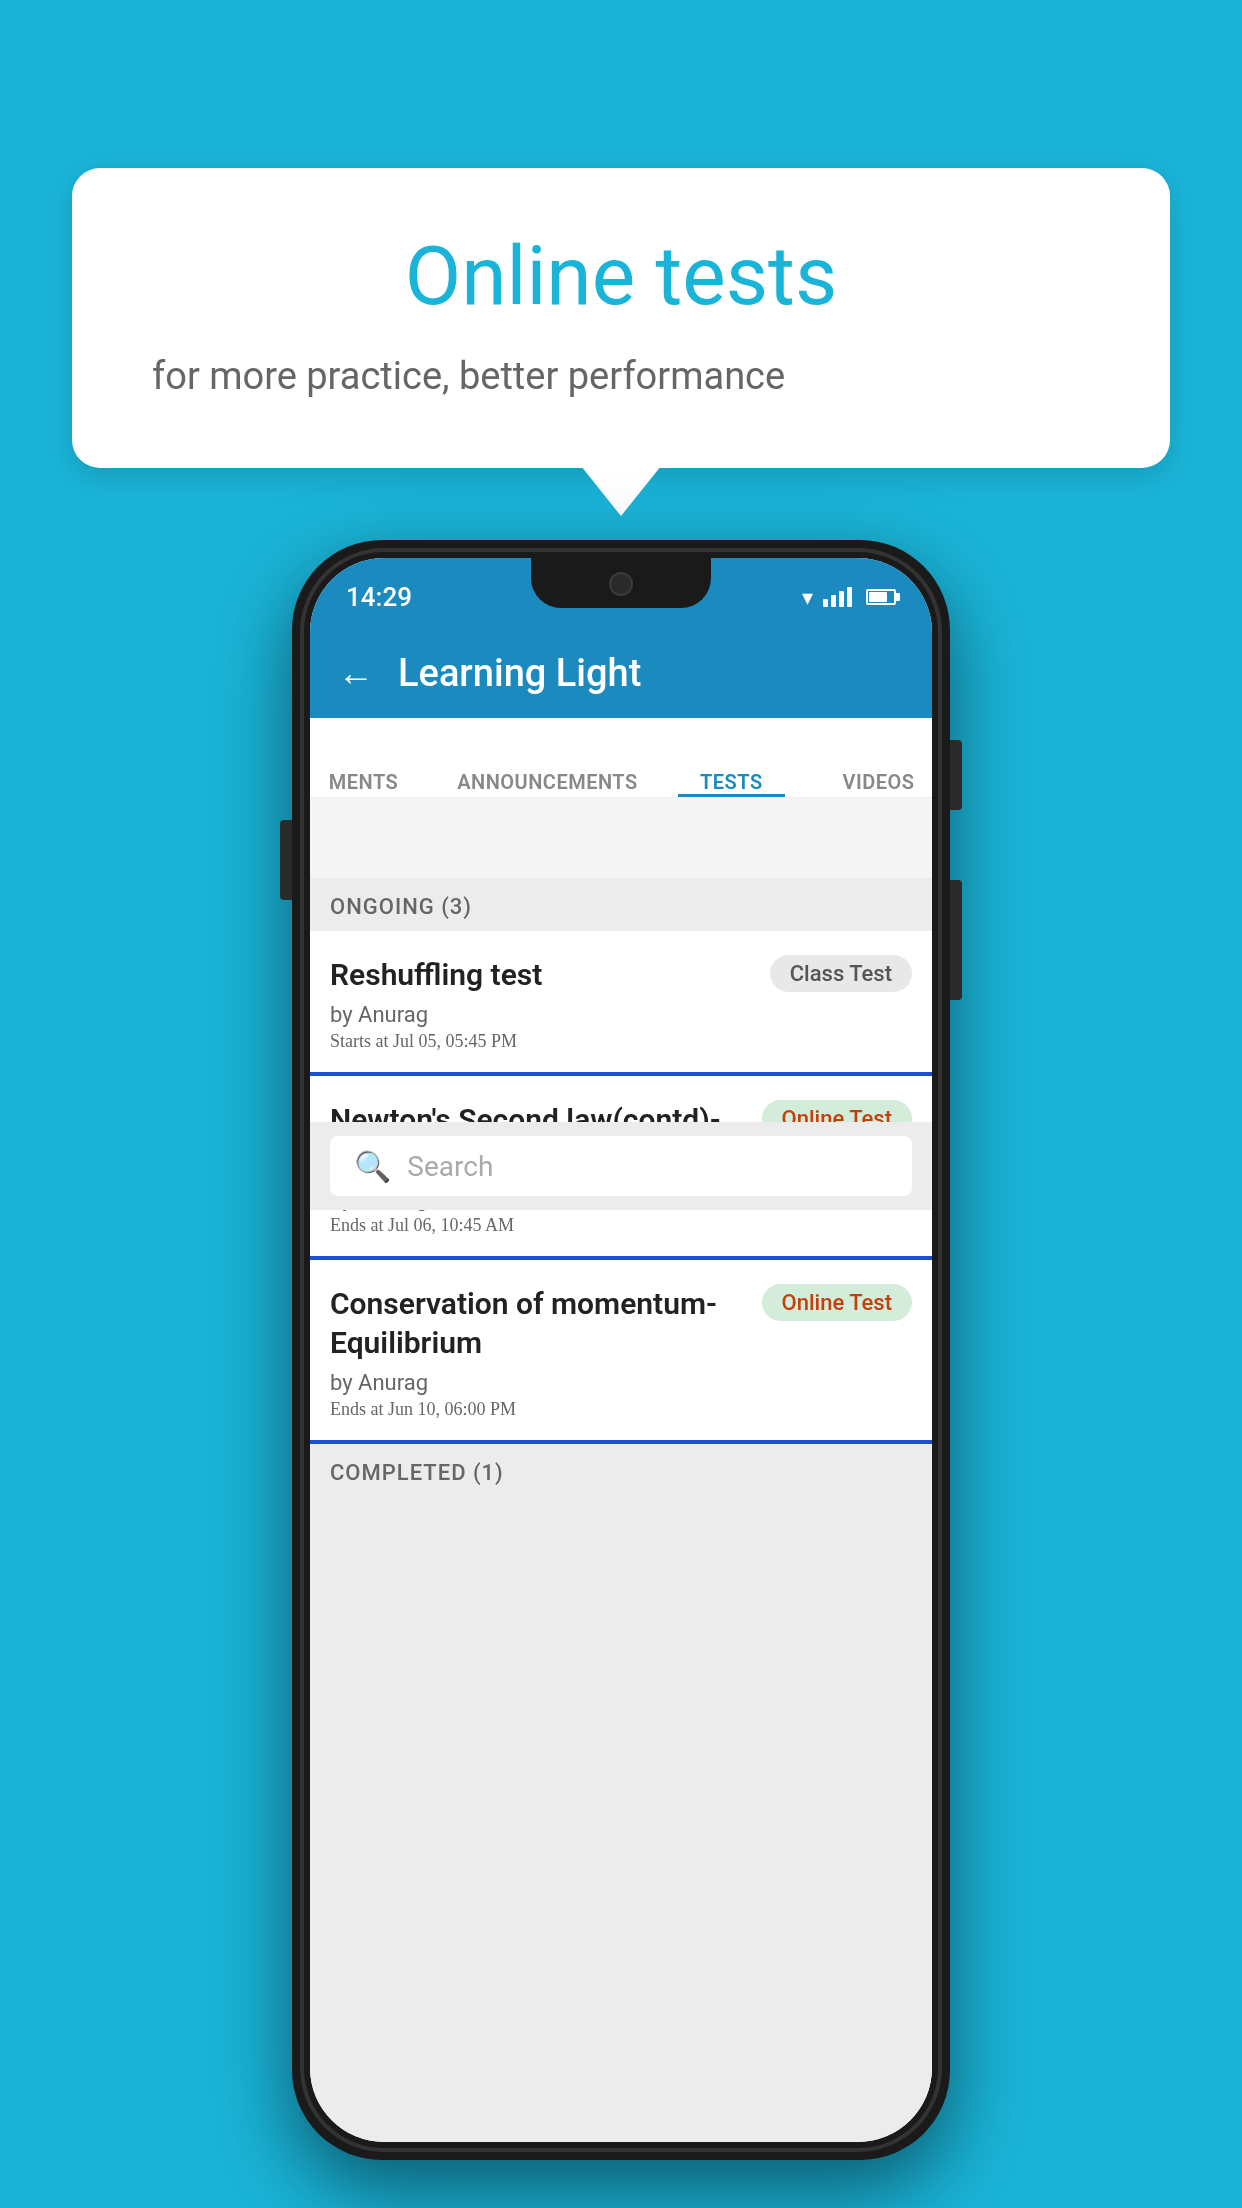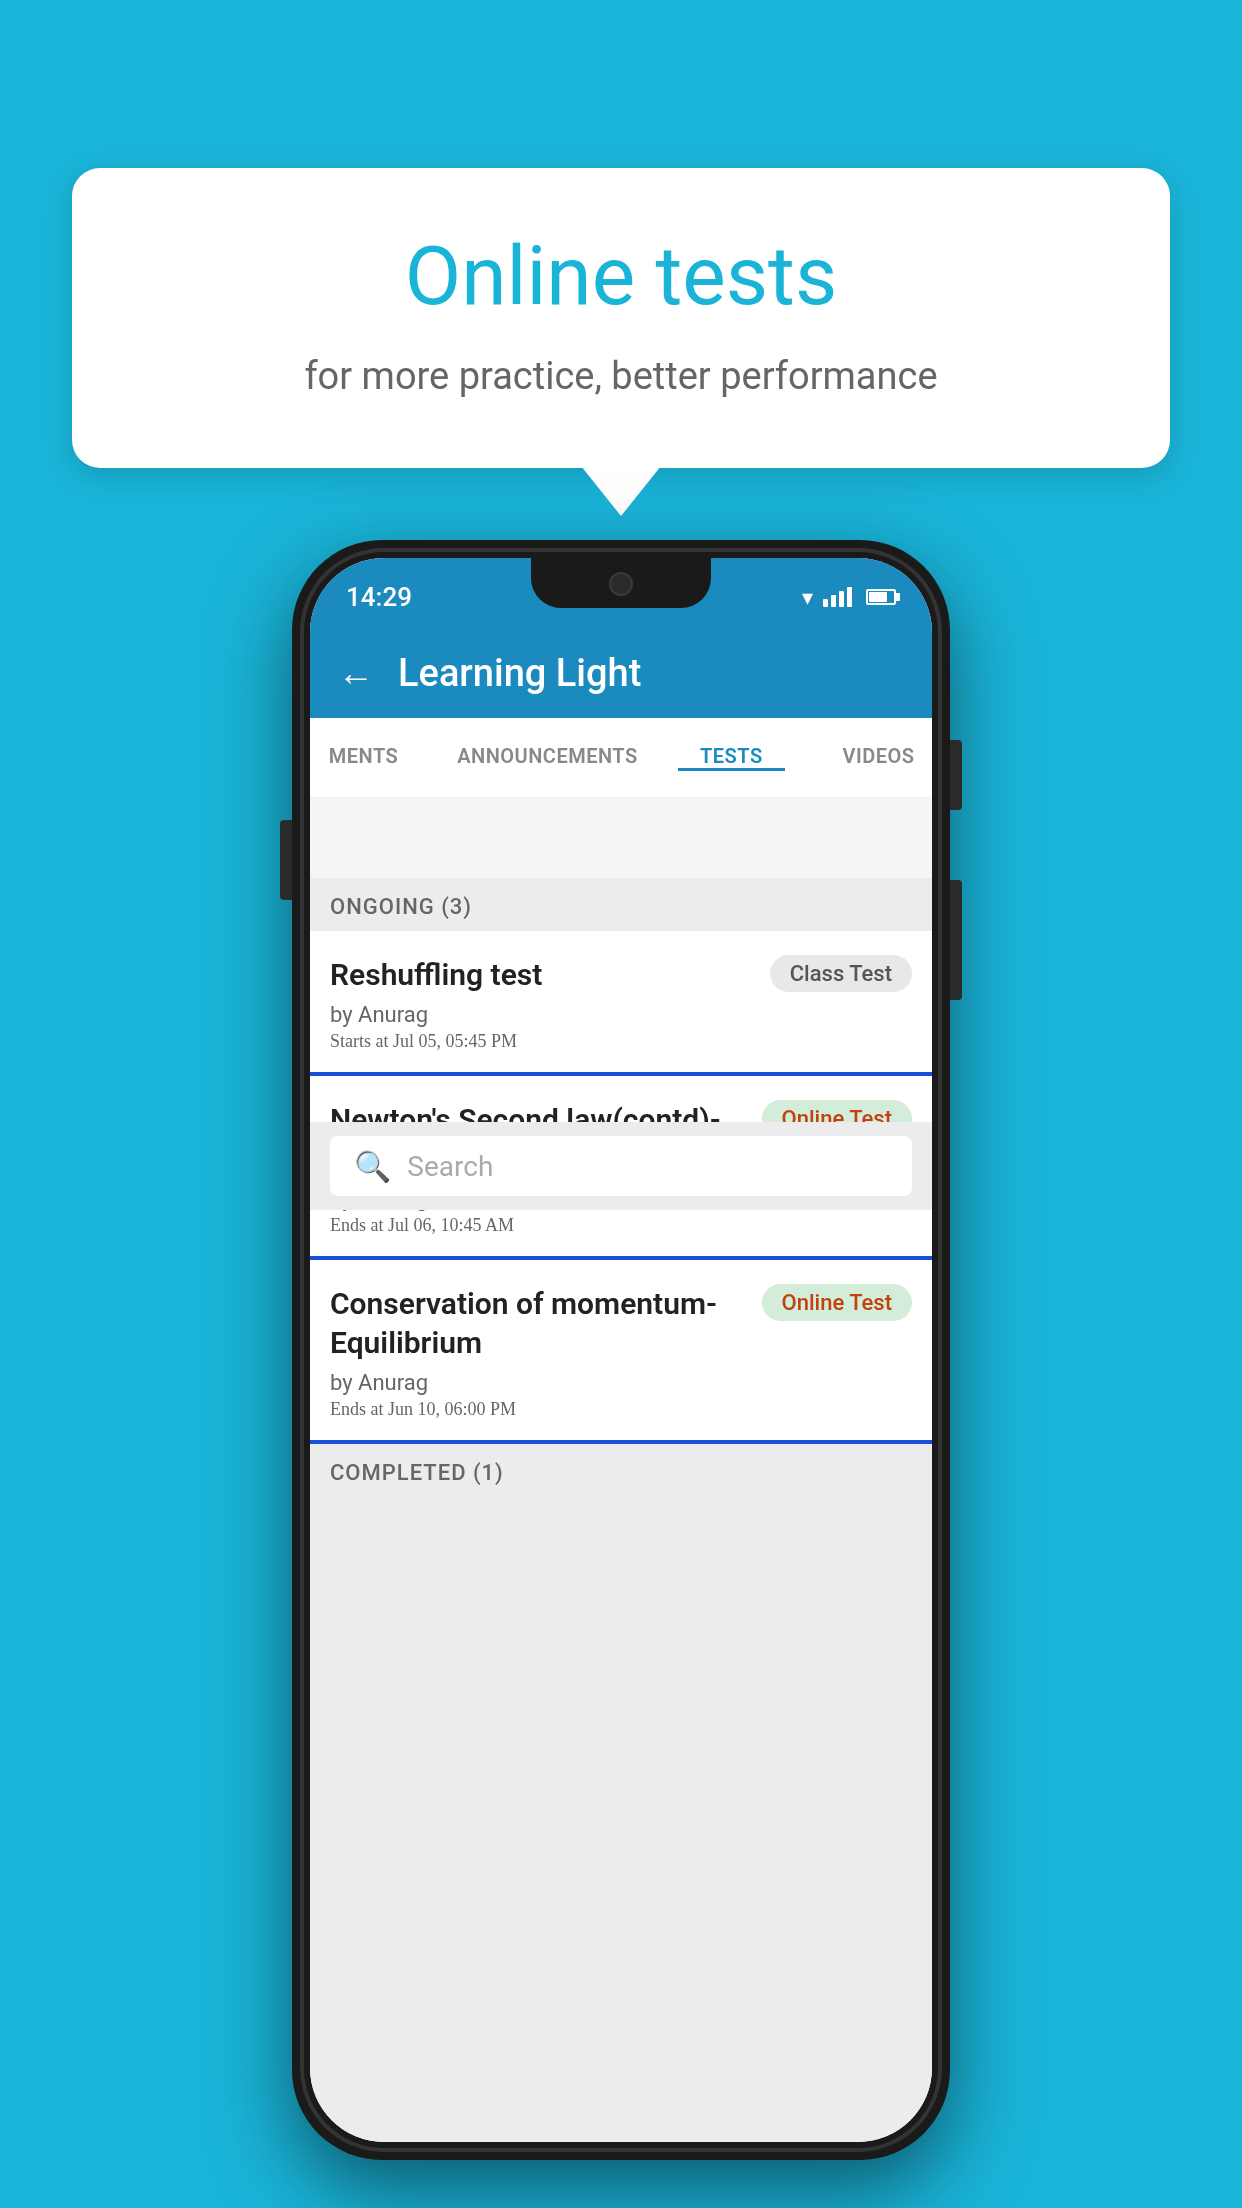--- a/index.html
+++ b/index.html
@@ -37,21 +37,20 @@
       border-top: 50px solid white;
     }
     .speech-bubble-title {
       text-align: center;
       font-size: 82px;
       color: #1ab4d8;
       font-weight: 400;
       margin-bottom: 30px;
     }
     .speech-bubble-subtitle {
-      text-align: center;
       font-size: 38px;
       color: #666;
       font-weight: 400;
     }
 
     
     .phone-container {
       position: absolute;
       top: 540px;
       left: 50%;
@@ -205,21 +204,21 @@
 
     
     .tab-bar {
       position: absolute;
       top: 160px;
       left: 0;
       right: 0;
       height: 80px;
       background: white;
       display: flex;
-      align-items: center;
+      align-items: flex-end;
       border-bottom: 1px solid #eee;
       gap: 40px;
     }
     .tab-item {
       flex: 1;
       display: flex;
       align-items: center;
       justify-content: center;
       font-size: 20px;
       font-weight: 600;

